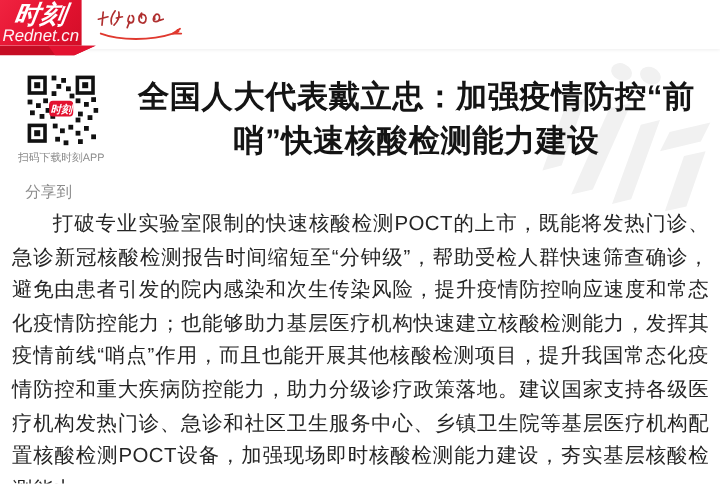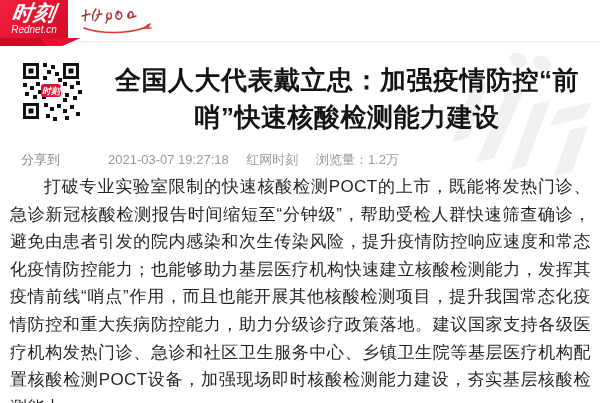--- a/index.html
+++ b/index.html
@@ -19,21 +19,21 @@
   .logo {
     position:absolute; left:0; top:0; width:68px; height:38px;
     background: linear-gradient(130deg,#f02340 0%, #e31230 55%, #d30e28 100%);
     color:#fff; text-align:center; cursor:pointer; z-index:6;
   }
   .logo-title {
     display:block; font-size:21px; font-weight:bold; font-style:italic;
     transform: skewX(-8deg); letter-spacing:1px; line-height:24px; padding-top:1px;
   }
   .logo-sub {
-    display:block; font-size:10px; font-style:italic; opacity:.95; line-height:9px;
+    display:block; font-size:14px; font-style:italic; opacity:.95; line-height:9px;
   }
   .logo-fold { position:absolute; left:0; top:38px; z-index:5; }
   .calligraphy { position:absolute; left:78px; top:4px; z-index:6; }
 
   
   .watermark { position:absolute; right:0; top:46px; z-index:0; }
 
   
   .qr-block {
     position:absolute; left:8px; top:60px; width:86px; text-align:center; z-index:2;
@@ -153,26 +153,22 @@
         <rect x="45" y="56" width="4" height="4"></rect>
         <rect x="18" y="30" width="4" height="4"></rect>
       <rect x="38" y="18" width="4" height="4"></rect>
         <rect x="43" y="38" width="4" height="4"></rect>
         <rect x="22" y="35" width="4" height="4"></rect>
     </g>
 
     <rect x="21" y="24" width="20" height="13" rx="3" fill="#e31230"></rect>
     <text x="31" y="34" text-anchor="middle" font-size="9" font-weight="bold" font-style="italic" fill="#fff">时刻</text>
   </svg>
+  <span class="qr-caption">扫码下载时刻APP</span>
 </div>
 
 <h1 class="article-title">全国人大代表戴立忠：加强疫情防控“前哨”快速核酸检测能力建设</h1>
 
 <div class="meta-row">
   <span class="share-label">分享到</span>
-  <span class="meta-info">
-    <span>2021-03-07 19:27:18</span>
-    <span>红网时刻</span>
-    <span class="meta-views"><b>浏览量：</b><b>1.2万</b></span>
-  </span>
 </div>
 
 <p class="article-body">打破专业实验室限制的快速核酸检测POCT的上市，既能将发热门诊、急诊新冠核酸检测报告时间缩短至“分钟级”，帮助受检人群快速筛查确诊，避免由患者引发的院内感染和次生传染风险，提升疫情防控响应速度和常态化疫情防控能力；也能够助力基层医疗机构快速建立核酸检测能力，发挥其疫情前线“哨点”作用，而且也能开展其他核酸检测项目，提升我国常态化疫情防控和重大疾病防控能力，助力分级诊疗政策落地。建议国家支持各级医疗机构发热门诊、急诊和社区卫生服务中心、乡镇卫生院等基层医疗机构配置核酸检测POCT设备，加强现场即时核酸检测能力建设，夯实基层核酸检测能力。</p>
 
 </body></html>

